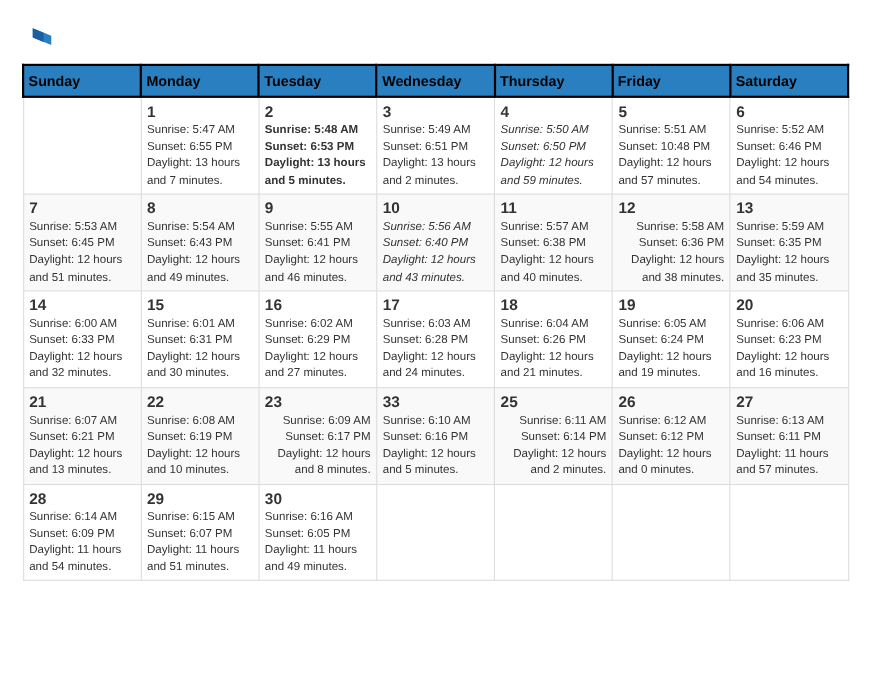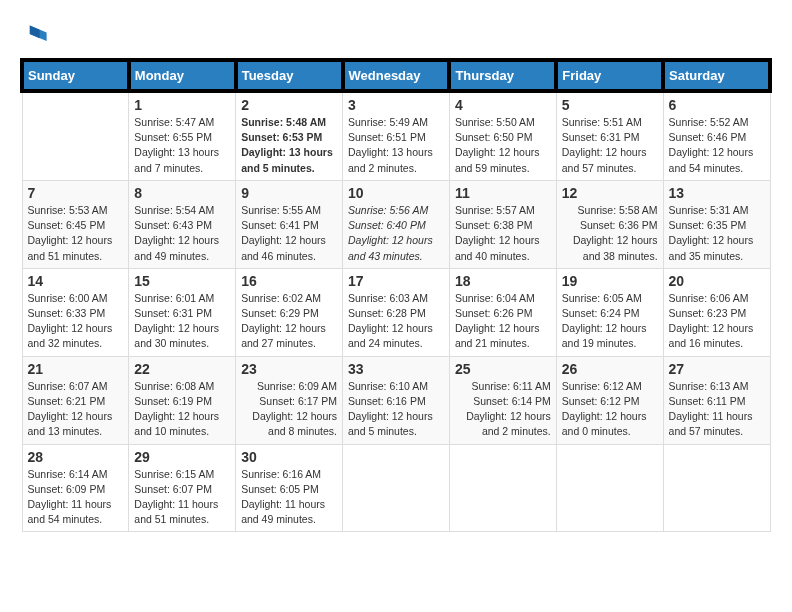--- a/index.html
+++ b/index.html
@@ -44,26 +44,26 @@
       font-size: 16px;
       color: #555;
     }
     table {
       width: 100%;
       border-collapse: collapse;
       font-size: 11px;
     }
     thead tr th {
       background-color: #2a7fc1;
-      color: #ffffff;
+      color: #000000;
       padding: 6px 4px;
       text-align: left;
       font-size: 13px;
       font-weight: bold;
-      border: 4px solid #000000;
+      border: 2px solid #000000;
     }
     tbody tr td {
       border: 1px solid #ddd;
       vertical-align: top;
       padding: 4px 5px;
       width: 107px;
       min-height: 80px;
       background: #fff;
     }
     tbody tr:nth-child(even) td {
@@ -136,29 +136,29 @@
         </td>
         <td>
           <span class="day-number">3</span>
           <div class="day-info" style="white-space: pre-line;">Sunrise: 5:49 AM
 Sunset: 6:51 PM
 Daylight: 13 hours
 and 2 minutes.</div>
         </td>
         <td>
           <span class="day-number">4</span>
-          <div class="day-info" style="white-space: pre-line;">Sunrise: 5:50 AM
+          <div class="day-info" style="white-space: pre-line; font-style: italic;">Sunrise: 5:50 AM
 Sunset: 6:50 PM
 Daylight: 12 hours
 and 59 minutes.</div>
         </td>
         <td>
           <span class="day-number">5</span>
           <div class="day-info" style="white-space: pre-line;">Sunrise: 5:51 AM
-Sunset: 6:31 PM
+Sunset: 10:48 PM
 Daylight: 12 hours
 and 57 minutes.</div>
         </td>
         <td>
           <span class="day-number">6</span>
           <div class="day-info" style="white-space: pre-line;">Sunrise: 5:52 AM
 Sunset: 6:46 PM
 Daylight: 12 hours
 and 54 minutes.</div>
         </td>
@@ -201,21 +201,21 @@
         </td>
         <td>
           <span class="day-number">12</span>
           <div class="day-info" style="white-space: pre-line; text-align: right;">Sunrise: 5:58 AM
 Sunset: 6:36 PM
 Daylight: 12 hours
 and 38 minutes.</div>
         </td>
         <td>
           <span class="day-number">13</span>
-          <div class="day-info" style="white-space: pre-line;">Sunrise: 5:31 AM
+          <div class="day-info" style="white-space: pre-line;">Sunrise: 5:59 AM
 Sunset: 6:35 PM
 Daylight: 12 hours
 and 35 minutes.</div>
         </td>
       </tr>
       <tr>
         <td>
           <span class="day-number">14</span>
           <div class="day-info" style="white-space: pre-line;">Sunrise: 6:00 AM
 Sunset: 6:33 PM

